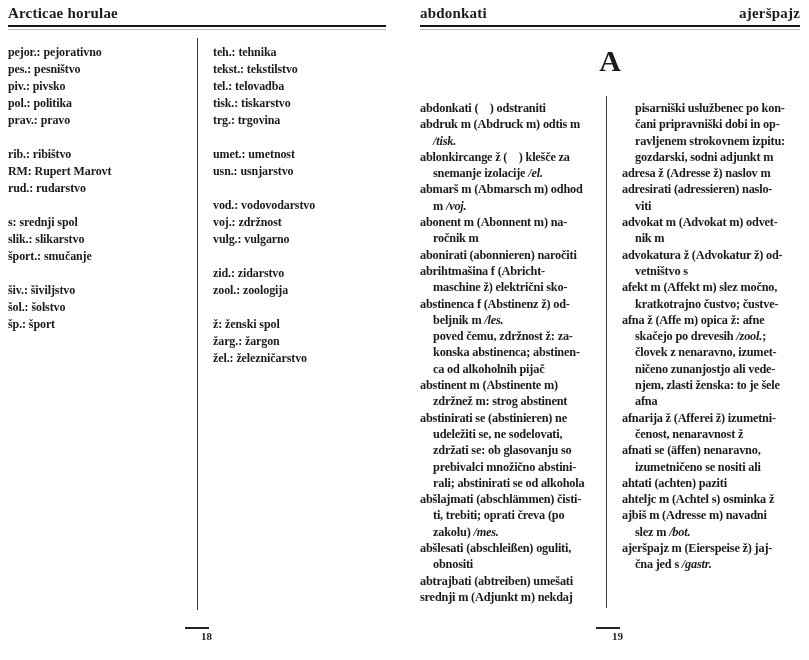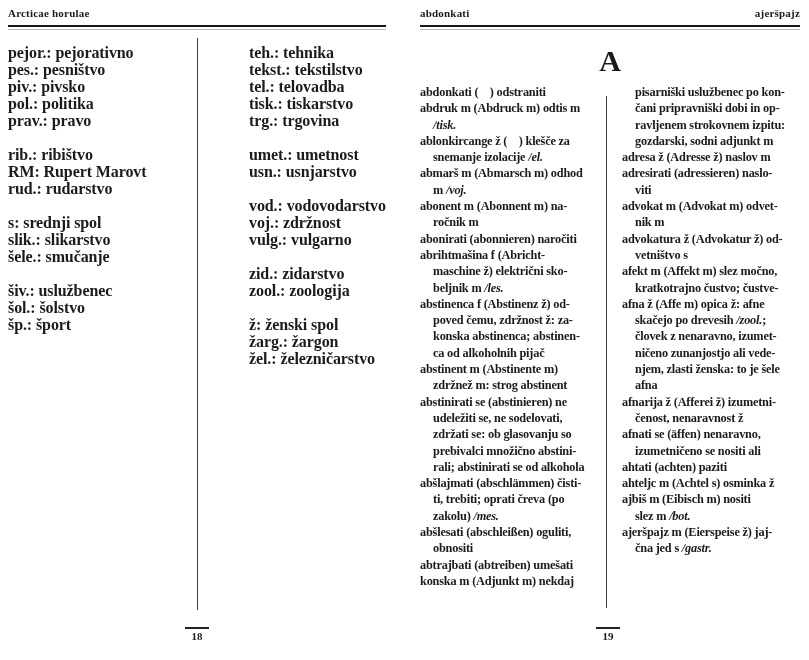--- a/index.html
+++ b/index.html
@@ -6,50 +6,50 @@
   body{
     width:809px;height:660px;position:relative;
     background:#ffffff;color:#1b1b1b;
     font-family:"Liberation Serif","DejaVu Serif",serif;
     font-weight:700;overflow:hidden;
   }
   .page{position:absolute;top:4px;}
   #left-page{left:8px;width:378px;}
   #right-page{left:420px;width:380px;}
 
-  .running-head{font-size:11px;line-height:18px;letter-spacing:0.2px;}
+  .running-head{font-size:15px;line-height:18px;letter-spacing:0.2px;}
   #right-page .running-head{display:flex;justify-content:space-between;}
   .head-rule{height:2px;background:#161616;margin-top:3px;}
   .head-rule-shadow{height:1px;background:#b9b9b9;margin-top:2px;}
 
   .abbrev-area{display:flex;margin-top:14px;}
-  .abbrev-col{font-size:16px;line-height:17px;letter-spacing:-0.1px;}
+  .abbrev-col{font-size:12px;line-height:17px;letter-spacing:-0.1px;}
   .abbrev-col-1{width:189px;}
-  .abbrev-col-2{padding-left:23px;margin-left:29px;}
+  .abbrev-col-2{padding-left:16px;}
   .abbrev-group{margin-bottom:17px;}
   .abbrev-line{white-space:nowrap;}
 
   .section-letter{text-align:center;font-size:30px;line-height:34px;height:34px;margin-top:14px;}
-  .entry-cols{display:flex;margin-top:6px;}
+  .entry-cols{display:flex;margin-top:22px;}
   .entry-col{font-size:12.3px;line-height:16.3px;letter-spacing:-0.2px;}
   .entry-col-1{width:182px;}
   .entry-col-2{margin-left:20px;width:178px;}
   .entry-line{white-space:nowrap;}
   .entry-line.cont{padding-left:13px;}
   .seg-i{font-style:italic;}
 
   .v-divider{position:absolute;width:1px;background:#3c3c3c;}
   #left-divider{left:197px;top:38px;height:572px;}
   #right-divider{left:606px;top:96px;height:512px;}
 
   .page-footer{position:absolute;width:30px;text-align:center;}
   #left-footer{left:182px;top:627px;}
   #right-footer{left:593px;top:627px;}
   .footer-rule{height:2px;background:#222;width:24px;margin:0 auto;}
-  .page-num{font-size:11px;line-height:13px;margin-top:1px;}
+  .page-num{font-size:11px;line-height:13px;margin-top:1px;text-align:right;}
 </style>
 </head>
 <body>
 
 <div class="page" id="left-page">
   <div class="running-head">
     <span>Arcticae horulae</span>
   </div>
   <div class="head-rule"></div>
   <div class="head-rule-shadow"></div>
@@ -63,24 +63,24 @@
           <div class="abbrev-line"><span>prav.: </span><span>pravo</span></div>
         </div>
         <div class="abbrev-group">
           <div class="abbrev-line"><span>rib.: </span><span>ribištvo</span></div>
           <div class="abbrev-line"><span>RM: </span><span>Rupert Marovt</span></div>
           <div class="abbrev-line"><span>rud.: </span><span>rudarstvo</span></div>
         </div>
         <div class="abbrev-group">
           <div class="abbrev-line"><span>s: </span><span>srednji spol</span></div>
           <div class="abbrev-line"><span>slik.: </span><span>slikarstvo</span></div>
-          <div class="abbrev-line"><span>šele.: </span><span>smučanje</span></div>
+          <div class="abbrev-line"><span>šport.: </span><span>smučanje</span></div>
         </div>
         <div class="abbrev-group">
-          <div class="abbrev-line"><span>šiv.: </span><span>uslužbenec</span></div>
+          <div class="abbrev-line"><span>šiv.: </span><span>šiviljstvo</span></div>
           <div class="abbrev-line"><span>šol.: </span><span>šolstvo</span></div>
           <div class="abbrev-line"><span>šp.: </span><span>šport</span></div>
         </div>
       </div>
     <div class="abbrev-col abbrev-col-2" id="abbrev-col-1">
         <div class="abbrev-group">
           <div class="abbrev-line"><span>teh.: </span><span>tehnika</span></div>
           <div class="abbrev-line"><span>tekst.: </span><span>tekstilstvo</span></div>
           <div class="abbrev-line"><span>tel.: </span><span>telovadba</span></div>
           <div class="abbrev-line"><span>tisk.: </span><span>tiskarstvo</span></div>
@@ -123,39 +123,39 @@
         <div class="entry-line cont"><span class="seg-i">/tisk.</span></div>
         <div class="entry-line"><span class="seg-b">ablonkircange</span><span class="seg-n"> ž (&nbsp;&nbsp;&nbsp;&nbsp;) klešče za</span></div>
         <div class="entry-line cont"><span class="seg-n">snemanje izolacije </span><span class="seg-i">/el.</span></div>
         <div class="entry-line"><span class="seg-b">abmarš</span><span class="seg-n"> m (Abmarsch m) odhod</span></div>
         <div class="entry-line cont"><span class="seg-n">m </span><span class="seg-i">/voj.</span></div>
         <div class="entry-line"><span class="seg-b">abonent</span><span class="seg-n"> m (Abonnent m) na-</span></div>
         <div class="entry-line cont"><span class="seg-n">ročnik m</span></div>
         <div class="entry-line"><span class="seg-b">abonirati</span><span class="seg-n"> (abonnieren) naročiti</span></div>
         <div class="entry-line"><span class="seg-b">abrihtmašina</span><span class="seg-n"> f (Abricht-</span></div>
         <div class="entry-line cont"><span class="seg-n">maschine ž) električni sko-</span></div>
+        <div class="entry-line"><span class="seg-b">abstinenca</span><span class="seg-n"> f (Abstinenz ž) od-</span></div>
         <div class="entry-line cont"><span class="seg-n">beljnik m </span><span class="seg-i">/les.</span></div>
-        <div class="entry-line"><span class="seg-b">abstinenca</span><span class="seg-n"> f (Abstinenz ž) od-</span></div>
         <div class="entry-line cont"><span class="seg-n">poved čemu, zdržnost ž: za-</span></div>
         <div class="entry-line cont"><span class="seg-n">konska abstinenca; abstinen-</span></div>
         <div class="entry-line cont"><span class="seg-n">ca od alkoholnih pijač</span></div>
         <div class="entry-line"><span class="seg-b">abstinent</span><span class="seg-n"> m (Abstinente m)</span></div>
         <div class="entry-line cont"><span class="seg-n">zdržnež m: strog abstinent</span></div>
         <div class="entry-line"><span class="seg-b">abstinirati se</span><span class="seg-n"> (abstinieren) ne</span></div>
         <div class="entry-line cont"><span class="seg-n">udeležiti se, ne sodelovati,</span></div>
         <div class="entry-line cont"><span class="seg-n">zdržati se: ob glasovanju so</span></div>
         <div class="entry-line cont"><span class="seg-n">prebivalci množično abstini-</span></div>
         <div class="entry-line cont"><span class="seg-n">rali; abstinirati se od alkohola</span></div>
         <div class="entry-line"><span class="seg-b">abšlajmati</span><span class="seg-n"> (abschlämmen) čisti-</span></div>
         <div class="entry-line cont"><span class="seg-n">ti, trebiti; oprati čreva (po</span></div>
         <div class="entry-line cont"><span class="seg-n">zakolu) </span><span class="seg-i">/mes.</span></div>
         <div class="entry-line"><span class="seg-b">abšlesati</span><span class="seg-n"> (abschleißen) oguliti,</span></div>
         <div class="entry-line cont"><span class="seg-n">obnositi</span></div>
         <div class="entry-line"><span class="seg-b">abtrajbati</span><span class="seg-n"> (abtreiben) umešati</span></div>
-        <div class="entry-line"><span class="seg-b">konska</span><span class="seg-n"> m (Adjunkt m) nekdaj</span></div>
+        <div class="entry-line"><span class="seg-b">srednji</span><span class="seg-n"> m (Adjunkt m) nekdaj</span></div>
       </div>
     <div class="entry-col entry-col-2" id="entry-col-1">
         <div class="entry-line cont"><span class="seg-n">pisarniški uslužbenec po kon-</span></div>
         <div class="entry-line cont"><span class="seg-n">čani pripravniški dobi in op-</span></div>
         <div class="entry-line cont"><span class="seg-n">ravljenem strokovnem izpitu:</span></div>
         <div class="entry-line cont"><span class="seg-n">gozdarski, sodni adjunkt m</span></div>
         <div class="entry-line"><span class="seg-b">adresa</span><span class="seg-n"> ž (Adresse ž) naslov m</span></div>
         <div class="entry-line"><span class="seg-b">adresirati</span><span class="seg-n"> (adressieren) naslo-</span></div>
         <div class="entry-line cont"><span class="seg-n">viti</span></div>
         <div class="entry-line"><span class="seg-b">advokat</span><span class="seg-n"> m (Advokat m) odvet-</span></div>
@@ -169,21 +169,21 @@
         <div class="entry-line cont"><span class="seg-n">človek z nenaravno, izumet-</span></div>
         <div class="entry-line cont"><span class="seg-n">ničeno zunanjostjo ali vede-</span></div>
         <div class="entry-line cont"><span class="seg-n">njem, zlasti ženska: to je šele</span></div>
         <div class="entry-line cont"><span class="seg-n">afna</span></div>
         <div class="entry-line"><span class="seg-b">afnarija</span><span class="seg-n"> ž (Afferei ž) izumetni-</span></div>
         <div class="entry-line cont"><span class="seg-n">čenost, nenaravnost ž</span></div>
         <div class="entry-line"><span class="seg-b">afnati se</span><span class="seg-n"> (äffen) nenaravno,</span></div>
         <div class="entry-line cont"><span class="seg-n">izumetničeno se nositi ali</span></div>
         <div class="entry-line"><span class="seg-b">ahtati</span><span class="seg-n"> (achten) paziti</span></div>
         <div class="entry-line"><span class="seg-b">ahteljc</span><span class="seg-n"> m (Achtel s) osminka ž</span></div>
-        <div class="entry-line"><span class="seg-b">ajbiš</span><span class="seg-n"> m (Eibisch m) nositi</span></div>
+        <div class="entry-line"><span class="seg-b">ajbiš</span><span class="seg-n"> m (Adresse m) navadni</span></div>
         <div class="entry-line cont"><span class="seg-n">slez m </span><span class="seg-i">/bot.</span></div>
         <div class="entry-line"><span class="seg-b">ajeršpajz</span><span class="seg-n"> m (Eierspeise ž) jaj-</span></div>
         <div class="entry-line cont"><span class="seg-n">čna jed s </span><span class="seg-i">/gastr.</span></div>
       </div>
   </div>
 </div>
 
 <div class="v-divider" id="left-divider"></div>
 <div class="v-divider" id="right-divider"></div>
 

